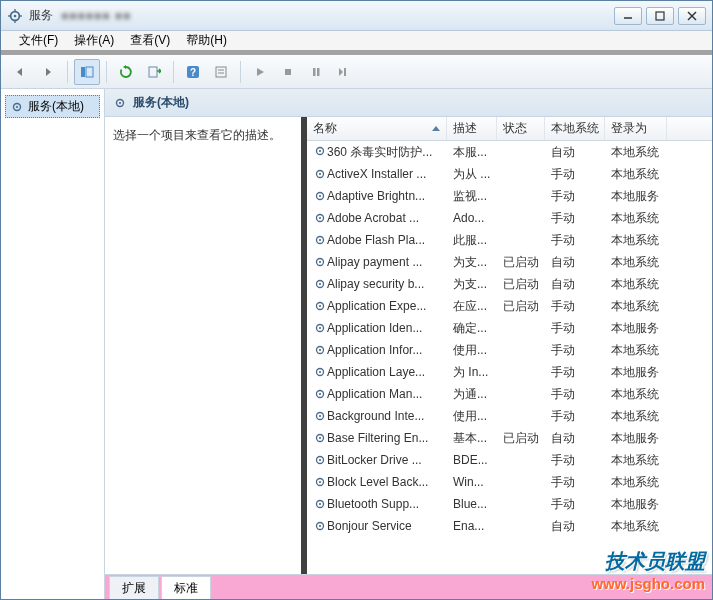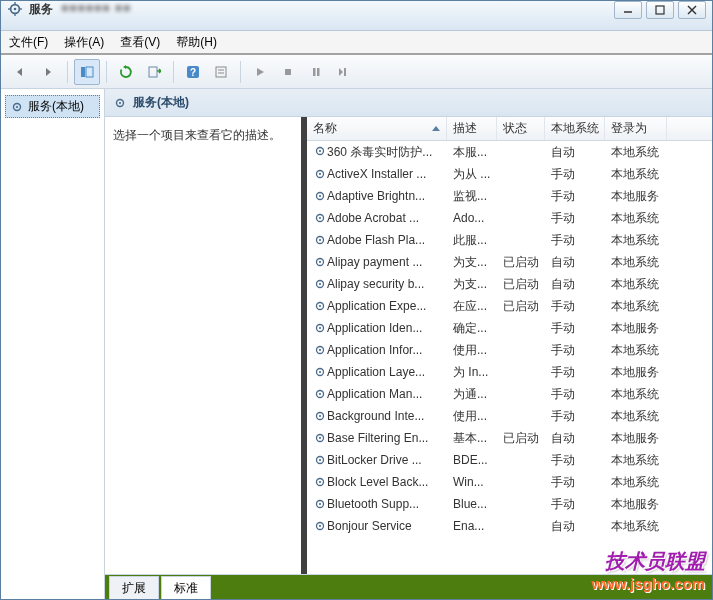--- a/index.html
+++ b/index.html
@@ -1,24 +1,24 @@
 <!DOCTYPE html>
 <html><head>
 <meta charset="utf-8">
 <style>
 * { box-sizing: border-box; margin: 0; padding: 0; }
 body { font-family: "Microsoft YaHei", "Segoe UI", Tahoma, sans-serif; font-size: 12px; background: #fff; width: 713px; height: 600px; overflow: hidden; position: relative; }
 .window { width: 713px; height: 600px; border: 1px solid #5a7fa0; display: flex; flex-direction: column; background: #fff; }
-.titlebar { height: 30px; background: linear-gradient(#f4f8fc, #d9e6f2); display: flex; align-items: flex-start; padding: 0 6px; border-bottom: 1px solid #b8c8d8; font-weight: bold; }
+.titlebar { height: 30px; background: linear-gradient(#f4f8fc, #d9e6f2); display: flex; align-items: center; padding: 0 6px; border-bottom: 1px solid #b8c8d8; }
 .titlebar .gear-icon { width: 16px; height: 16px; margin-right: 6px; display: inline-flex; align-items: center; justify-content: center; }
 .titlebar .title { font-size: 12px; color: #333; flex: 0 0 auto; }
 .titlebar .blur { margin-left: 8px; filter: blur(2px); color: #888; letter-spacing: 1px; }
 .titlebar .spacer { flex: 1; }
 .winbtn { width: 28px; height: 18px; border: 1px solid #9fb6cc; background: linear-gradient(#fefefe,#dce8f2); margin-left: 4px; display:flex; align-items:center; justify-content:center; border-radius:2px; font-size:10px; color:#333;}
-.menubar { height: 24px; display:flex; align-items:center; padding: 0 2px; gap: 4px; background:#f5f5f5; border-bottom:2px solid #a3a3a3;}
+.menubar { height: 24px; display:flex; align-items:center; padding: 0 12px; gap: 4px; background:#f5f5f5; border-bottom:5px solid #a3a3a3;}
 .menubar span { padding: 2px 6px; cursor: default; }
 .toolbar { height: 34px; display:flex; align-items:center; padding: 0 6px; gap: 2px; background: linear-gradient(#fafcfe,#e8eef4); border-bottom:1px solid #c8d4e0;}
 .tbtn { width:26px; height:26px; display:flex; align-items:center; justify-content:center; border:1px solid transparent; border-radius:2px;}
 .tbtn.active { border-color:#9fb6cc; background:#d8e8f8; }
 .tsep { width:1px; height:22px; background:#c8d4e0; margin:0 4px;}
 .body { flex:1; display:flex; overflow:hidden; }
 .tree { width:104px; border-right:1px solid #c8d4e0; padding:6px 4px; background:#fff;}
 .tree-item { display:flex; align-items:center; gap:4px; padding:2px 4px; background:#cfe3f5; border:1px dotted #5a7fa0;}
 .main { flex:1; display:flex; flex-direction:column; overflow:hidden;}
 .main-header { height:28px; background: linear-gradient(#e8eef4,#d9e6f2); display:flex; align-items:center; padding:0 8px; gap:6px; border-bottom:1px solid #c8d4e0; color:#2a4a6a; font-weight:bold;}
@@ -33,27 +33,27 @@
 .col-start { width:60px;}
 .col-logon { width:62px;}
 .list-rows { flex:1; overflow-y:scroll; overflow-x:hidden;}
 .row { display:flex; height:22px; align-items:center;}
 .cell { padding:2px 6px; overflow:hidden; white-space:nowrap; text-overflow:ellipsis; color:#333;}
 .cell-name { width:140px; display:flex; gap:0;}
 .cell-desc { width:50px;}
 .cell-status { width:48px;}
 .cell-start { width:60px;}
 .cell-logon { width:62px;}
-.tabs { height:24px; display:flex; align-items:flex-end; padding-left:4px; background:#4d7c0f;}
+.tabs { height:24px; display:flex; align-items:flex-end; padding-left:4px; background:#f9a8d4;}
 .tab { padding:3px 12px; border:1px solid #c8d4e0; border-bottom:none; background:#fff; margin-right:2px; font-size:12px; position:relative; top:1px;}
 .tab.inactive { background:#eef2f6;}
 .gear-svg { width:14px; height:14px; }
 .sort-arrow { width:0; height:0; border-left:4px solid transparent; border-right:4px solid transparent; border-bottom:5px solid #5a7fa0; margin:0 auto;}
 .watermark { position:absolute; right:8px; bottom:8px; text-align:right; pointer-events:none;}
-.watermark .wm1 { font-size:20px; font-weight:bold; color:#a21caf; font-style:italic; text-shadow:1px 1px 0 #fff, 2px 2px 2px rgba(0,0,0,.2);}
+.watermark .wm1 { font-size:20px; font-weight:bold; color:#0369a1; font-style:italic; text-shadow:1px 1px 0 #fff, 2px 2px 2px rgba(0,0,0,.2);}
 .watermark .wm2 { font-size:15px; color:#ff6a2a; font-weight:bold; text-shadow:1px 1px 0 #fff;}
 
 .list-rows::-webkit-scrollbar { width:16px; }
 .list-rows::-webkit-scrollbar-track { background:#f0f0f0; border-left:1px solid #d0d0d0;}
 .list-rows::-webkit-scrollbar-thumb { background:#c8d4e0; border:1px solid #a8b8c8;}
 svg { display:block; }
 </style>
 </head>
 <body>
 

